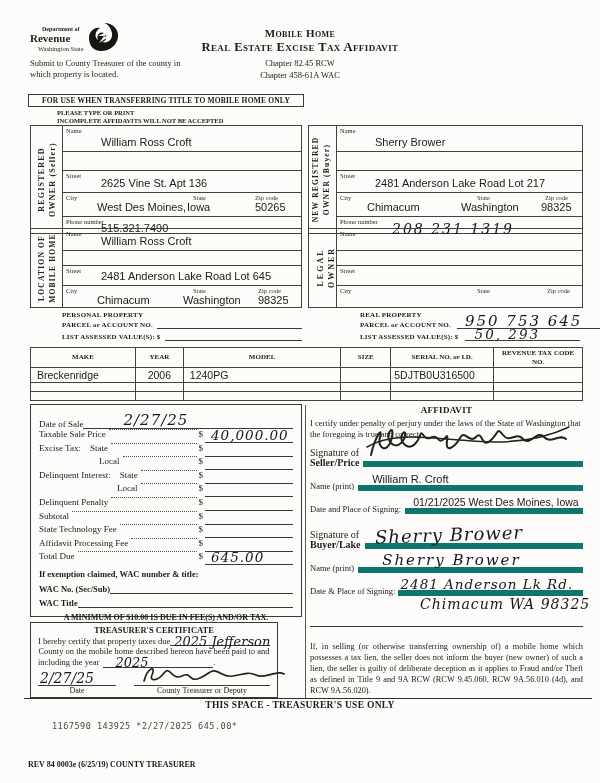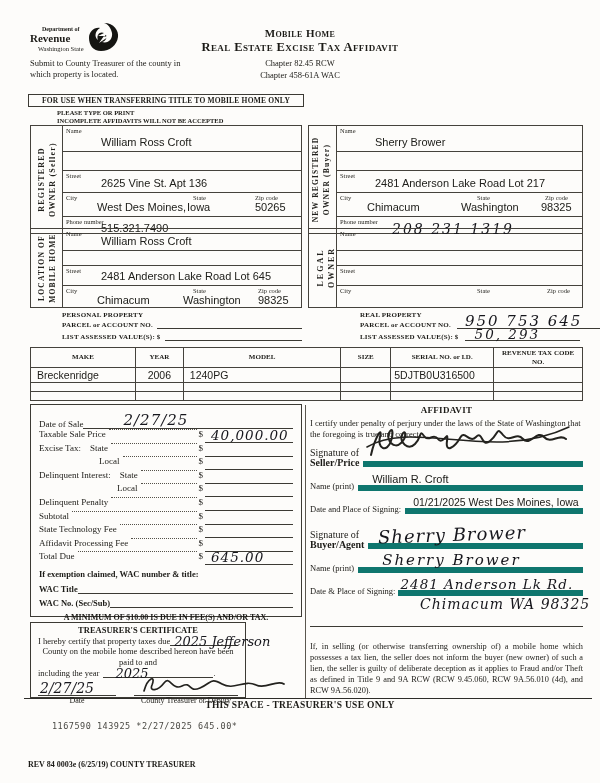--- a/index.html
+++ b/index.html
@@ -35,21 +35,21 @@
   .fee-line{display:flex;align-items:flex-start;height:13.6px;font-size:9px;}
   .fee-prefix:not(:empty){margin-right:9px;}
   .leader{flex:1;border-bottom:1.5px dotted #55524a;margin:0 2px 3px 3px;}
   .dollar{margin:0 2px 0 0;}
   .fee-blank{width:88px;border-bottom:1px solid #3c3a34;position:relative;height:13px;}
   .fee-hand{position:absolute;left:6px;bottom:-1px;font-size:13.5px;white-space:nowrap;letter-spacing:1px;}
   .ind1{padding-left:60px;} .ind2{padding-left:78px;}
   .wacline{display:flex;align-items:flex-end;height:13.5px;font-size:8.5px;font-weight:bold;}
   .wacline .blankfill{flex:1;border-bottom:1px solid #3c3a34;}
   
-  .tbox{position:absolute;left:30px;top:622px;width:216px;height:76px;border:1.4px solid #3c3a34;box-sizing:border-box;padding:2px 7px 0 7px;font-size:8.5px;}
+  .tbox{position:absolute;left:30px;top:622px;width:248px;height:76px;border:1.4px solid #3c3a34;box-sizing:border-box;padding:2px 7px 0 7px;font-size:8.5px;}
   .tline{position:relative;line-height:10.5px;text-align:center;}
   .sigrow{display:flex;margin-top:3px;}
   .sigcol{position:relative;text-align:center;font-size:8px;}
   .sigline{border-bottom:1px solid #3c3a34;height:14px;position:relative;}
   
   .affcol{position:absolute;left:310px;top:405px;width:273px;font-size:8.5px;}
   .lab2{display:inline-block;vertical-align:bottom;line-height:9.5px;font-size:10px;}
   .sigfield{display:flex;align-items:flex-end;margin-top:2px;}
   .sigfield .fill{flex:1;border-bottom:6px solid #0f766e;position:relative;height:12px;}
   .vdivider{position:absolute;left:305px;top:405px;height:293px;border-left:1px solid #5a564e;}
@@ -352,25 +352,25 @@
         <span>Total Due</span>
       <span class="leader"></span>
         <span class="dollar">$</span>
       <span class="fee-blank">
           <span class="fee-hand hand">645.00</span>
         </span>
     </div>
 
     <div style="font-size:8.5px;font-weight:bold;margin-top:4px;height:12px;">If exemption claimed, WAC number &amp; title:</div>
     <div class="wacline">
+      <span>WAC No. (Sec/Sub)</span>
+        <span class="blankfill"></span>
+    </div>
+    <div class="wacline">
       <span>WAC Title</span>
-        <span class="blankfill"></span>
-    </div>
-    <div class="wacline">
-      <span>WAC No. (Sec/Sub)</span>
         <span class="blankfill"></span>
     </div>
     <div class="ctr" style="font-size:8px;font-weight:bold;margin-top:5px;">A MINIMUM OF $10.00 IS DUE IN FEE(S) AND/OR TAX.</div>
   </div>
 
   <div class="tbox">
     <div class="ctr b" style="font-size:8.5px;">TREASURER'S CERTIFICATE</div>
     <div class="tline" style="display:flex;align-items:flex-end;">
       <span>I hereby certify that property taxes due</span>
       <span style="flex:1;border-bottom:1px solid #3c3a34;position:relative;height:10px;">
@@ -426,21 +426,21 @@
     </div>
 
     <div class="sigfield" style="margin-top:5px;">
       <span>Date and Place of Signing:</span>
       <span class="fill" style="margin-left:4px;">
           <span class="typed" style="position:absolute;left:8px;bottom:0;font-size:10.5px;white-space:nowrap;">01/21/2025 West Des Moines, Iowa</span>
         </span>
     </div>
 
     <div class="sigfield" style="margin-top:16px;">
-      <span class="lab2"><span>Signature of</span><br><span class="b">Buyer/Agent</span></span>
+      <span class="lab2"><span>Signature of</span><br><span class="b">Buyer/Lake</span></span>
       <span class="fill" style="margin-left:4px;">
           <span class="hand" style="position:absolute;left:10px;bottom:-2px;font-size:18px;letter-spacing:1px;transform:rotate(-2deg);white-space:nowrap;">Sherry Brower</span>
         </span>
     </div>
 
     <div class="sigfield" style="margin-top:6px;">
       <span>Name (print)</span>
       <span class="fill" style="margin-left:4px;">
           <span class="hand" style="position:absolute;left:24px;bottom:-2px;font-size:15px;letter-spacing:2px;white-space:nowrap;">Sherry Brower</span>
         </span>

